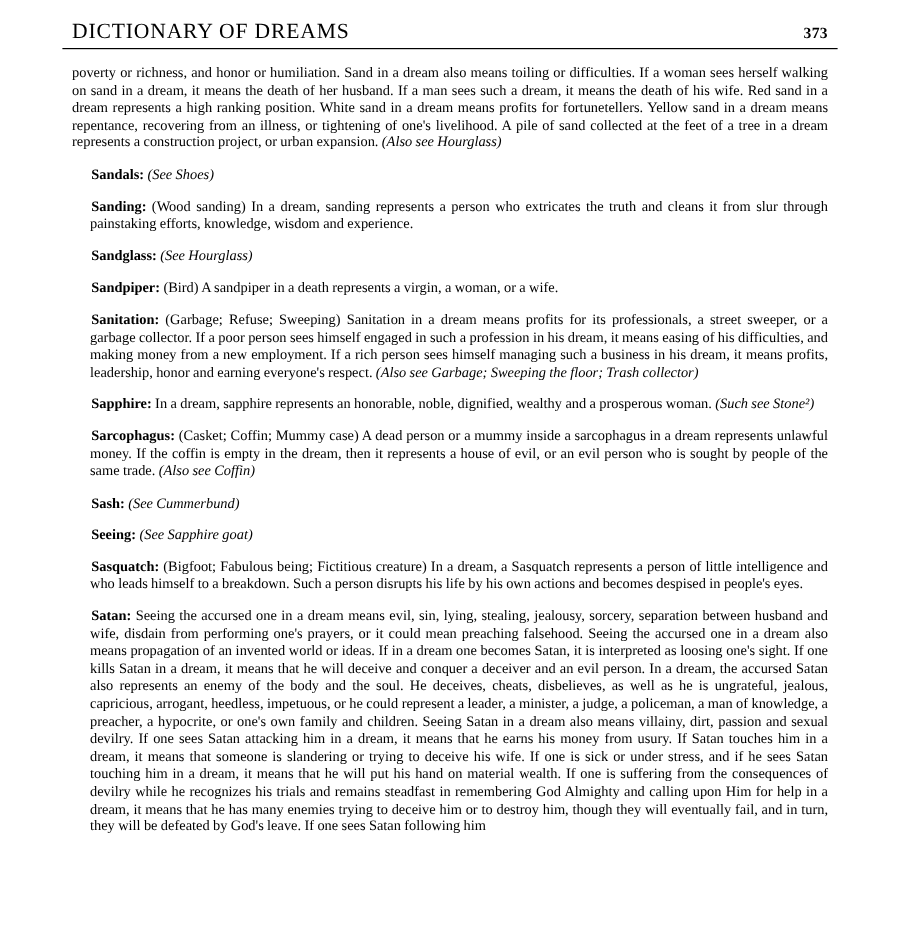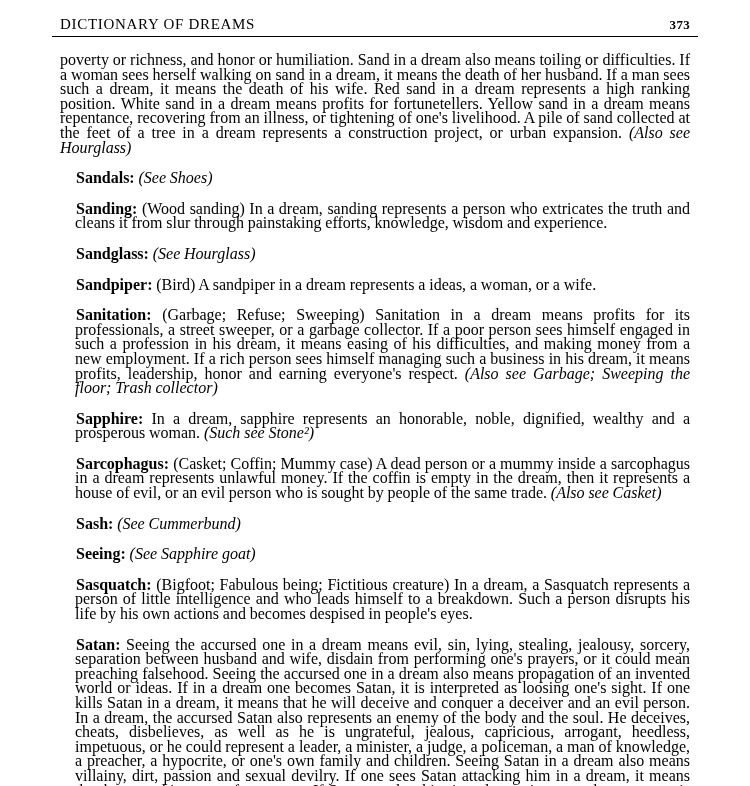--- a/index.html
+++ b/index.html
@@ -21,35 +21,35 @@
     padding: 16px 52px 10px 52px;
   }
   .header {
     display: flex;
     align-items: baseline;
     justify-content: space-between;
     padding: 0 8px 3px 8px;
     border-bottom: 1.4px solid #000;
   }
   .header-title {
-    font-size: 15px;
+    font-size: 18px;
     letter-spacing: 0.7px;
     font-family: "Liberation Serif", serif;
   }
   .header-page {
     font-size: 13px;
     font-weight: bold;
     letter-spacing: 0.3px;
   }
   .content {
     margin-top: 10px;
     padding: 0 8px;
   }
   .entry {
-    font-size: 16px;
+    font-size: 12px;
     line-height: 14.6px;
     text-align: justify;
     text-justify: inter-word;
     margin-bottom: 1.5px;
     padding-left: 15px;
     text-indent: -15px;
     word-spacing: -0.2px;
   }
   .entry .term {
     font-weight: bold;
@@ -76,27 +76,27 @@
   <div class="content">
 
     <p class="entry first"><span>poverty or richness, and honor or humiliation. Sand in a dream also means toiling or difficulties. If a woman sees herself walking on sand in a dream, it means the death of her husband. If a man sees such a dream, it means the death of his wife. Red sand in a dream represents a high ranking position. White sand in a dream means profits for fortunetellers. Yellow sand in a dream means repentance, recovering from an illness, or tightening of one's livelihood. A pile of sand collected at the feet of a tree in a dream represents a construction project, or urban expansion. </span><span class="ital">(Also see Hourglass)</span></p>
 
     <p class="entry"><span class="term">Sandals:</span><span> </span><span class="ital">(See Shoes)</span></p>
 
     <p class="entry"><span class="term">Sanding:</span><span> (Wood sanding) In a dream, sanding represents a person who extricates the truth and cleans it from slur through painstaking efforts, knowledge, wisdom and experience.</span><span class="ital"></span></p>
 
     <p class="entry"><span class="term">Sandglass:</span><span> </span><span class="ital">(See Hourglass)</span></p>
 
-    <p class="entry"><span class="term">Sandpiper:</span><span> (Bird) A sandpiper in a dream represents a ideas, a woman, or a wife.</span><span class="ital"></span></p>
+    <p class="entry"><span class="term">Sandpiper:</span><span> (Bird) A sandpiper in a death represents a virgin, a woman, or a wife.</span><span class="ital"></span></p>
 
     <p class="entry"><span class="term">Sanitation:</span><span> (Garbage; Refuse; Sweeping) Sanitation in a dream means profits for its professionals, a street sweeper, or a garbage collector. If a poor person sees himself engaged in such a profession in his dream, it means easing of his difficulties, and making money from a new employment. If a rich person sees himself managing such a business in his dream, it means profits, leadership, honor and earning everyone's respect. </span><span class="ital">(Also see Garbage; Sweeping the floor; Trash collector)</span></p>
 
     <p class="entry"><span class="term">Sapphire:</span><span> In a dream, sapphire represents an honorable, noble, dignified, wealthy and a prosperous woman. </span><span class="ital">(Such see Stone²)</span></p>
 
-    <p class="entry"><span class="term">Sarcophagus:</span><span> (Casket; Coffin; Mummy case) A dead person or a mummy inside a sarcophagus in a dream represents unlawful money. If the coffin is empty in the dream, then it represents a house of evil, or an evil person who is sought by people of the same trade. </span><span class="ital">(Also see Casket)</span></p>
+    <p class="entry"><span class="term">Sarcophagus:</span><span> (Casket; Coffin; Mummy case) A dead person or a mummy inside a sarcophagus in a dream represents unlawful money. If the coffin is empty in the dream, then it represents a house of evil, or an evil person who is sought by people of the same trade. </span><span class="ital">(Also see Coffin)</span></p>
 
     <p class="entry"><span class="term">Sash:</span><span> </span><span class="ital">(See Cummerbund)</span></p>
 
     <p class="entry"><span class="term">Seeing:</span><span> </span><span class="ital">(See Sapphire goat)</span></p>
 
     <p class="entry"><span class="term">Sasquatch:</span><span> (Bigfoot; Fabulous being; Fictitious creature) In a dream, a Sasquatch represents a person of little intelligence and who leads himself to a breakdown. Such a person disrupts his life by his own actions and becomes despised in people's eyes.</span><span class="ital"></span></p>
 
     <p class="entry"><span class="term">Satan:</span><span> Seeing the accursed one in a dream means evil, sin, lying, stealing, jealousy, sorcery, separation between husband and wife, disdain from performing one's prayers, or it could mean preaching falsehood. Seeing the accursed one in a dream also means propagation of an invented world or ideas. If in a dream one becomes Satan, it is interpreted as loosing one's sight. If one kills Satan in a dream, it means that he will deceive and conquer a deceiver and an evil person. In a dream, the accursed Satan also represents an enemy of the body and the soul. He deceives, cheats, disbelieves, as well as he is ungrateful, jealous, capricious, arrogant, heedless, impetuous, or he could represent a leader, a minister, a judge, a policeman, a man of knowledge, a preacher, a hypocrite, or one's own family and children. Seeing Satan in a dream also means villainy, dirt, passion and sexual devilry. If one sees Satan attacking him in a dream, it means that he earns his money from usury. If Satan touches him in a dream, it means that someone is slandering or trying to deceive his wife. If one is sick or under stress, and if he sees Satan touching him in a dream, it means that he will put his hand on material wealth. If one is suffering from the consequences of devilry while he recognizes his trials and remains steadfast in remembering God Almighty and calling upon Him for help in a dream, it means that he has many enemies trying to deceive him or to destroy him, though they will eventually fail, and in turn, they will be defeated by God's leave. If one sees Satan following him</span><span class="ital"></span></p>
 
   </div>

